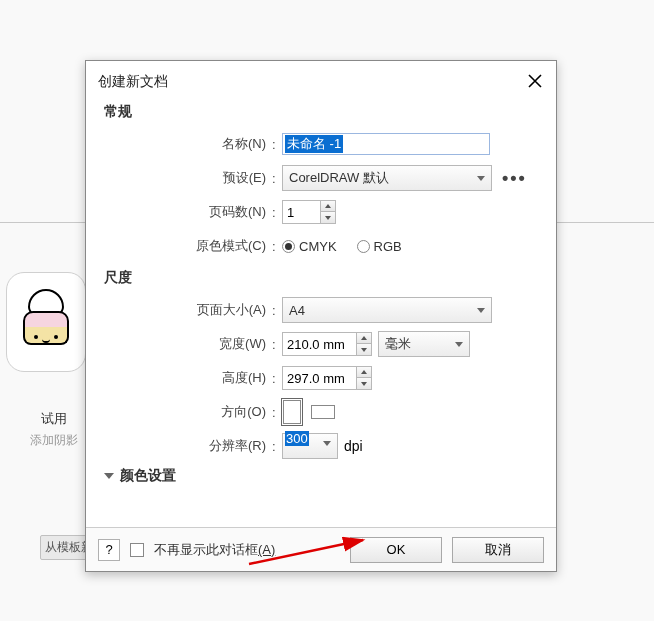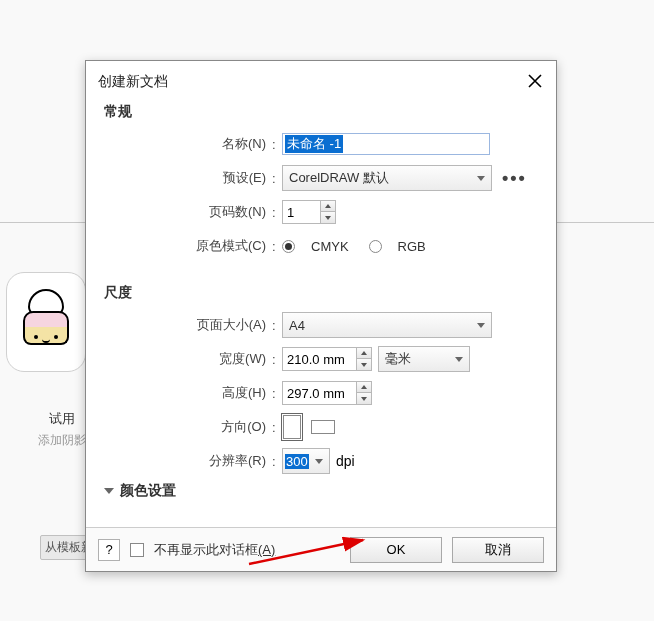--- a/index.html
+++ b/index.html
@@ -7,21 +7,21 @@
 
   .bg-thumb { position: absolute; left: 6px; top: 272px; width: 80px; height: 100px; border: 1px solid #d0d0d0; border-radius: 18px; background: #fff; display: flex; align-items: center; justify-content: center; }
   .cupcake { position: relative; width: 60px; height: 70px; }
   .cupcake .cream { position:absolute; top:2px; left:50%; transform:translateX(-50%); width:36px; height:30px; background:#fff; border:2px solid #000; border-radius:50% 50% 50% 50% / 60% 60% 40% 40%; }
   .cupcake .body { position:absolute; top:24px; left:50%; transform:translateX(-50%); width:46px; height:28px; background:#f6d5e0; border:2px solid #000; border-radius:10px 10px 6px 6px; }
   .cupcake .drip { position:absolute; top:40px; left:50%; transform:translateX(-50%); width:46px; height:18px; background:#f4e3a5; border:2px solid #000; border-top:none; border-radius:0 0 8px 8px; }
   .cupcake .eye { position:absolute; width:4px; height:4px; background:#000; border-radius:50%; top:48px; }
   .cupcake .eye.l{ left:18px;} .cupcake .eye.r{ right:18px;}
   .cupcake .mouth{ position:absolute; top:52px; left:50%; transform:translateX(-50%); width:8px; height:4px; border-bottom:2px solid #000; border-radius:0 0 8px 8px;}
 
-  .thumb-labels { position:absolute; left:12px; top:410px; width:100px; text-align:center; }
+  .thumb-labels { position:absolute; left:4px; top:410px; width:100px; text-align:center; }
   .thumb-title { font-size:13px; color:#333; }
   .thumb-sub { font-size:12px; color:#999; margin-top:4px; }
 
   .divider { position:absolute; left:0; top:222px; width:100%; height:1px; background:#c8c8c8; }
 
   .bg-btn { position:absolute; left:40px; top:535px; font-size:12px; color:#555; padding:3px 4px; background:#e9e9e9; border:1px solid #c0c0c0; border-radius:2px; }
 
   .dialog { position:absolute; left:85px; top:60px; width:472px; height:512px; background:#fff; border:1px solid #888; box-shadow:0 3px 10px rgba(0,0,0,0.25); }
   .dlg-titlebar { height:30px; display:flex; align-items:center; padding:12px 8px 0 12px; font-size:14px; color:#222; }
   .flex-spacer { flex:1; }
@@ -35,32 +35,32 @@
 
   .row { display:flex; align-items:center; margin-bottom:8px; min-height:26px; }
   .row-label { width:170px; text-align:right; padding-right:6px; color:#444; font-size:13px; }
   .colon { width:10px; text-align:left; color:#444; }
   .row-ctrls { display:flex; align-items:center; gap:6px; flex:1; }
   .name-inner { display:flex; align-items:center; height:22px; border:1px solid #9bb7e0; width:208px; padding:0 2px; font-size:13px; }
   .name-inner .sel { background:#0a6ed1; color:#fff; padding:0 2px; }
 
   .select { height:24px; border:1px solid #b8b8b8; background:linear-gradient(#fdfdfd,#ececec); display:flex; align-items:center; padding:12px 6px; font-size:13px; position:relative; cursor:pointer; }
   .select .caret { margin-left:auto; width:0;height:0;border-left:4px solid transparent;border-right:4px solid transparent;border-top:5px solid #666; }
-  .select.w210{ width:210px;} .select.w56{ width:48px;} .select.w92{ width:92px;justify-content:center; }
+  .select.w210{ width:210px;} .select.w56{ width:56px;align-items:flex-end;} .select.w92{ width:92px;justify-content:center; }
 
   .spinner { display:flex; }
   .spinner input{ height:24px; width:38px; border:1px solid #b8b8b8; border-right:none; padding:0 4px; font-size:13px; }
   .spinner .btns { display:flex; flex-direction:column; border:1px solid #b8b8b8; }
   .spinner .sb { height:11px; width:14px; display:flex; align-items:center; justify-content:center; background:linear-gradient(#fafafa,#e6e6e6); cursor:pointer; }
   .spinner .sb:first-child{ border-bottom:1px solid #b8b8b8;}
   .spinner .arr-up{width:0;height:0;border-left:3px solid transparent;border-right:3px solid transparent;border-bottom:4px solid #555;}
   .spinner .arr-dn{width:0;height:0;border-left:3px solid transparent;border-right:3px solid transparent;border-top:4px solid #555;}
   .spinner.wide input{ width:74px; }
 
-  .radio { display:flex; align-items:center; gap:16px; margin-right:14px; cursor:pointer; }
+  .radio { display:flex; align-items:center; gap:4px; margin-right:14px; cursor:pointer; }
   .radio .dot{ width:13px;height:13px;border:1px solid #888;border-radius:50%; display:flex;align-items:center;justify-content:center;}
   .radio.checked .dot::after{ content:""; width:7px;height:7px;background:#333;border-radius:50%; }
 
   .orient-box { width:18px; border:1px solid #888; background:#fff; }
   .orient-box.portrait{ height:24px; }
   .orient-box.landscape{ height:14px; width:24px; }
   .orient { display:flex; align-items:center; gap:8px; }
   .orient .opt{ padding:1px; cursor:pointer; }
   .orient .opt.active{ outline:1px solid #666; }
 
@@ -163,21 +163,21 @@
             <div class="dot"></div>
             <span>CMYK</span>
           </div>
         <div class="radio">
             <div class="dot"></div>
             <span>RGB</span>
           </div>
       </div>
     </div>
 
-    <div class="section-hdr" style="margin-top:25px;">尺度</div>
+    <div class="section-hdr" style="margin-top:10px;">尺度</div>
 
     <div class="row">
       <div class="row-label">页面大小(A)</div>
       <div class="colon">:</div>
       <div class="row-ctrls">
         <div class="select w210">
           <span>A4</span>
             <span class="caret"></span>
         </div>
       </div>

